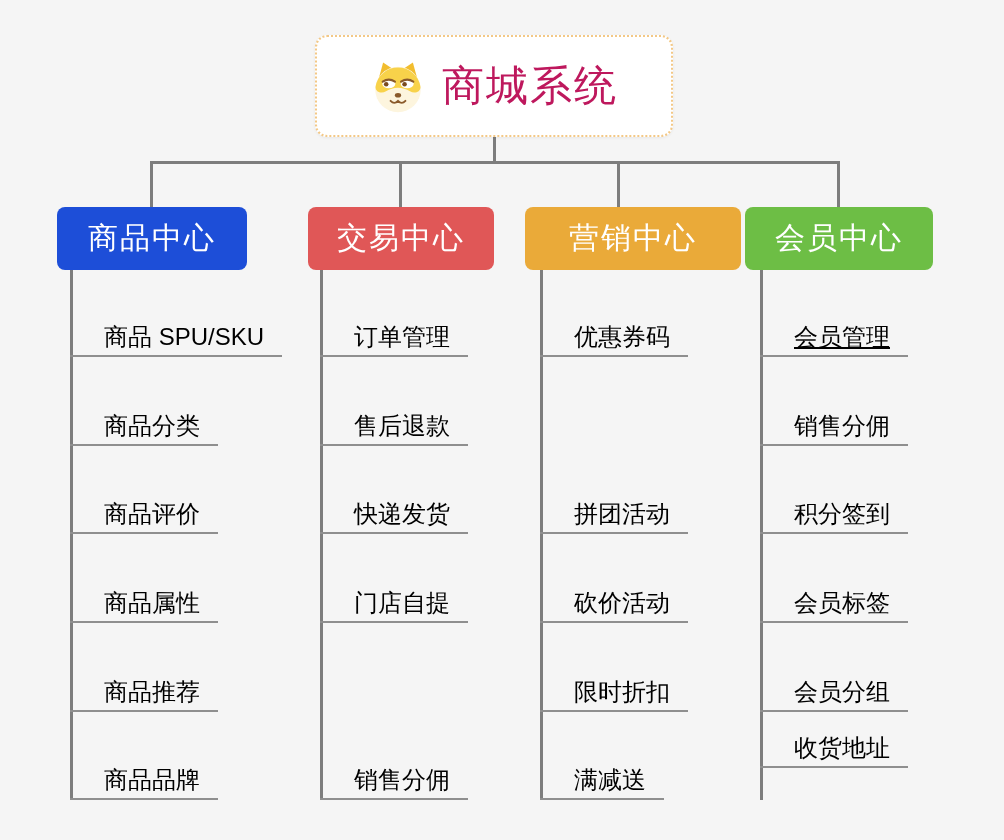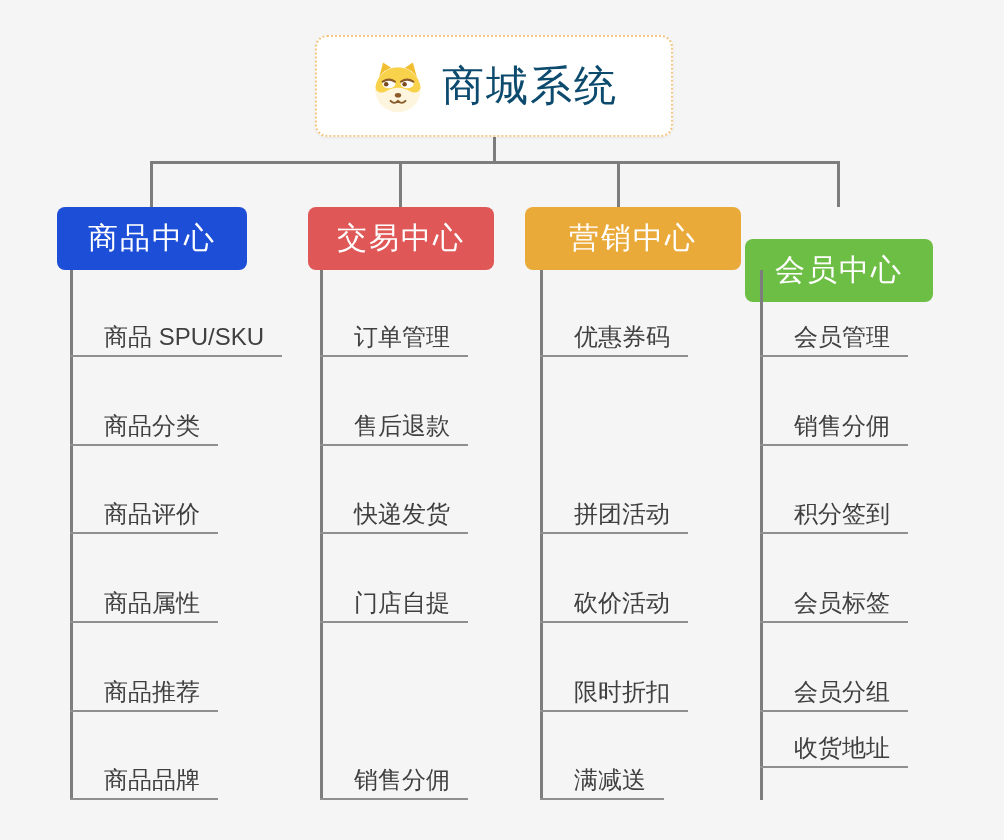--- a/index.html
+++ b/index.html
@@ -16,42 +16,42 @@
 
   
   .root{
     position:absolute;left:315px;top:35px;width:358px;height:102px;
     background:#ffffff;border:2px dotted #f3c886;border-radius:12px;
     box-sizing:border-box;
     display:flex;align-items:center;justify-content:center;gap:16px;
     box-shadow:0 1px 3px rgba(0,0,0,0.06);
   }
   .root-title{
-    font-size:42px;color:#0c4a6e;letter-spacing:2px;font-weight:400;
+    font-size:42px;color:#be185d;letter-spacing:2px;font-weight:400;
   }
   .root-icon{width:56px;height:56px;flex:0 0 auto;}
 
   
   .cat{
     position:absolute;top:207px;height:63px;border-radius:8px;
     display:flex;align-items:center;justify-content:center;
     color:#ffffff;font-size:30px;letter-spacing:2px;
     box-sizing:border-box;
   }
 
   
   .spine{position:absolute;top:270px;width:3px;height:530px;background:#7d7d7d;}
 
   
   .leaf{
     position:absolute;height:46px;box-sizing:border-box;
     border-bottom:2px solid #8f8f8f;
     padding:0 18px 6px 34px;
     display:flex;align-items:flex-end;
-    font-size:24px;color:#404040;white-space:nowrap;
+    font-size:24px;color:#000000;white-space:nowrap;
     line-height:1.05;
   }
 </style>
 </head>
 <body>
 
 <div class="canvas">
 
   <div class="line" style="left:493px;top:137px;width:3px;height:26px;"></div>
   <div class="line" style="left:150px;top:161px;width:690px;height:3px;"></div>
@@ -74,21 +74,21 @@
       <circle cx="39.5" cy="30" r="2.6" fill="#7a4b20"></circle>
       <ellipse cx="32" cy="42.5" rx="3.6" ry="2.6" fill="#8a5a2b"></ellipse>
       <path d="M23.5 49 q4.25 4.5 8.5 0 q4.25 4.5 8.5 0" stroke="#8a5a2b" stroke-width="2.2" fill="none" stroke-linecap="round"></path>
     </svg>
     <span class="root-title">商城系统</span>
   </div>
 
   <div class="cat" style="left: 57px; width: 190px; background: #1d4ed8;">商品中心</div>
   <div class="cat" style="left: 308px; width: 186px; background: rgb(224, 87, 87);">交易中心</div>
   <div class="cat" style="left: 525px; width: 216px; background: rgb(234, 170, 57);">营销中心</div>
-  <div class="cat" style="left: 745px; width: 188px; background: rgb(109, 190, 69); margin-top: 32px;">会员中心</div>
+  <div class="cat" style="left: 745px; width: 188px; background: rgb(109, 190, 69);">会员中心</div>
 
   <div class="spine" style="left:70px;"></div>
   <div class="spine" style="left:320px;"></div>
   <div class="spine" style="left:540px;"></div>
   <div class="spine" style="left:760px;"></div>
 
   <div class="leaf" style="left:70px;top:311px;">商品 SPU/SKU</div>
   <div class="leaf" style="left:70px;top:400px;">商品分类</div>
   <div class="leaf" style="left:70px;top:488px;">商品评价</div>
   <div class="leaf" style="left:70px;top:577px;">商品属性</div>
@@ -100,20 +100,20 @@
   <div class="leaf" style="left:320px;top:488px;">快递发货</div>
   <div class="leaf" style="left:320px;top:577px;">门店自提</div>
   <div class="leaf" style="left:320px;top:754px;">销售分佣</div>
 
   <div class="leaf" style="left:540px;top:311px;">优惠券码</div>
   <div class="leaf" style="left:540px;top:488px;">拼团活动</div>
   <div class="leaf" style="left:540px;top:577px;">砍价活动</div>
   <div class="leaf" style="left:540px;top:666px;">限时折扣</div>
   <div class="leaf" style="left:540px;top:754px;">满减送</div>
 
-  <div class="leaf" style="left:760px;top:311px;">会员管理</div>
+  <div class="leaf" style="left:760px;top:311px;text-decoration:underline;">会员管理</div>
   <div class="leaf" style="left:760px;top:400px;">销售分佣</div>
   <div class="leaf" style="left:760px;top:488px;">积分签到</div>
   <div class="leaf" style="left:760px;top:577px;">会员标签</div>
   <div class="leaf" style="left:760px;top:666px;">会员分组</div>
   <div class="leaf" style="left:760px;top:722px;">收货地址</div>
 
 </div>
 
 </body></html>

